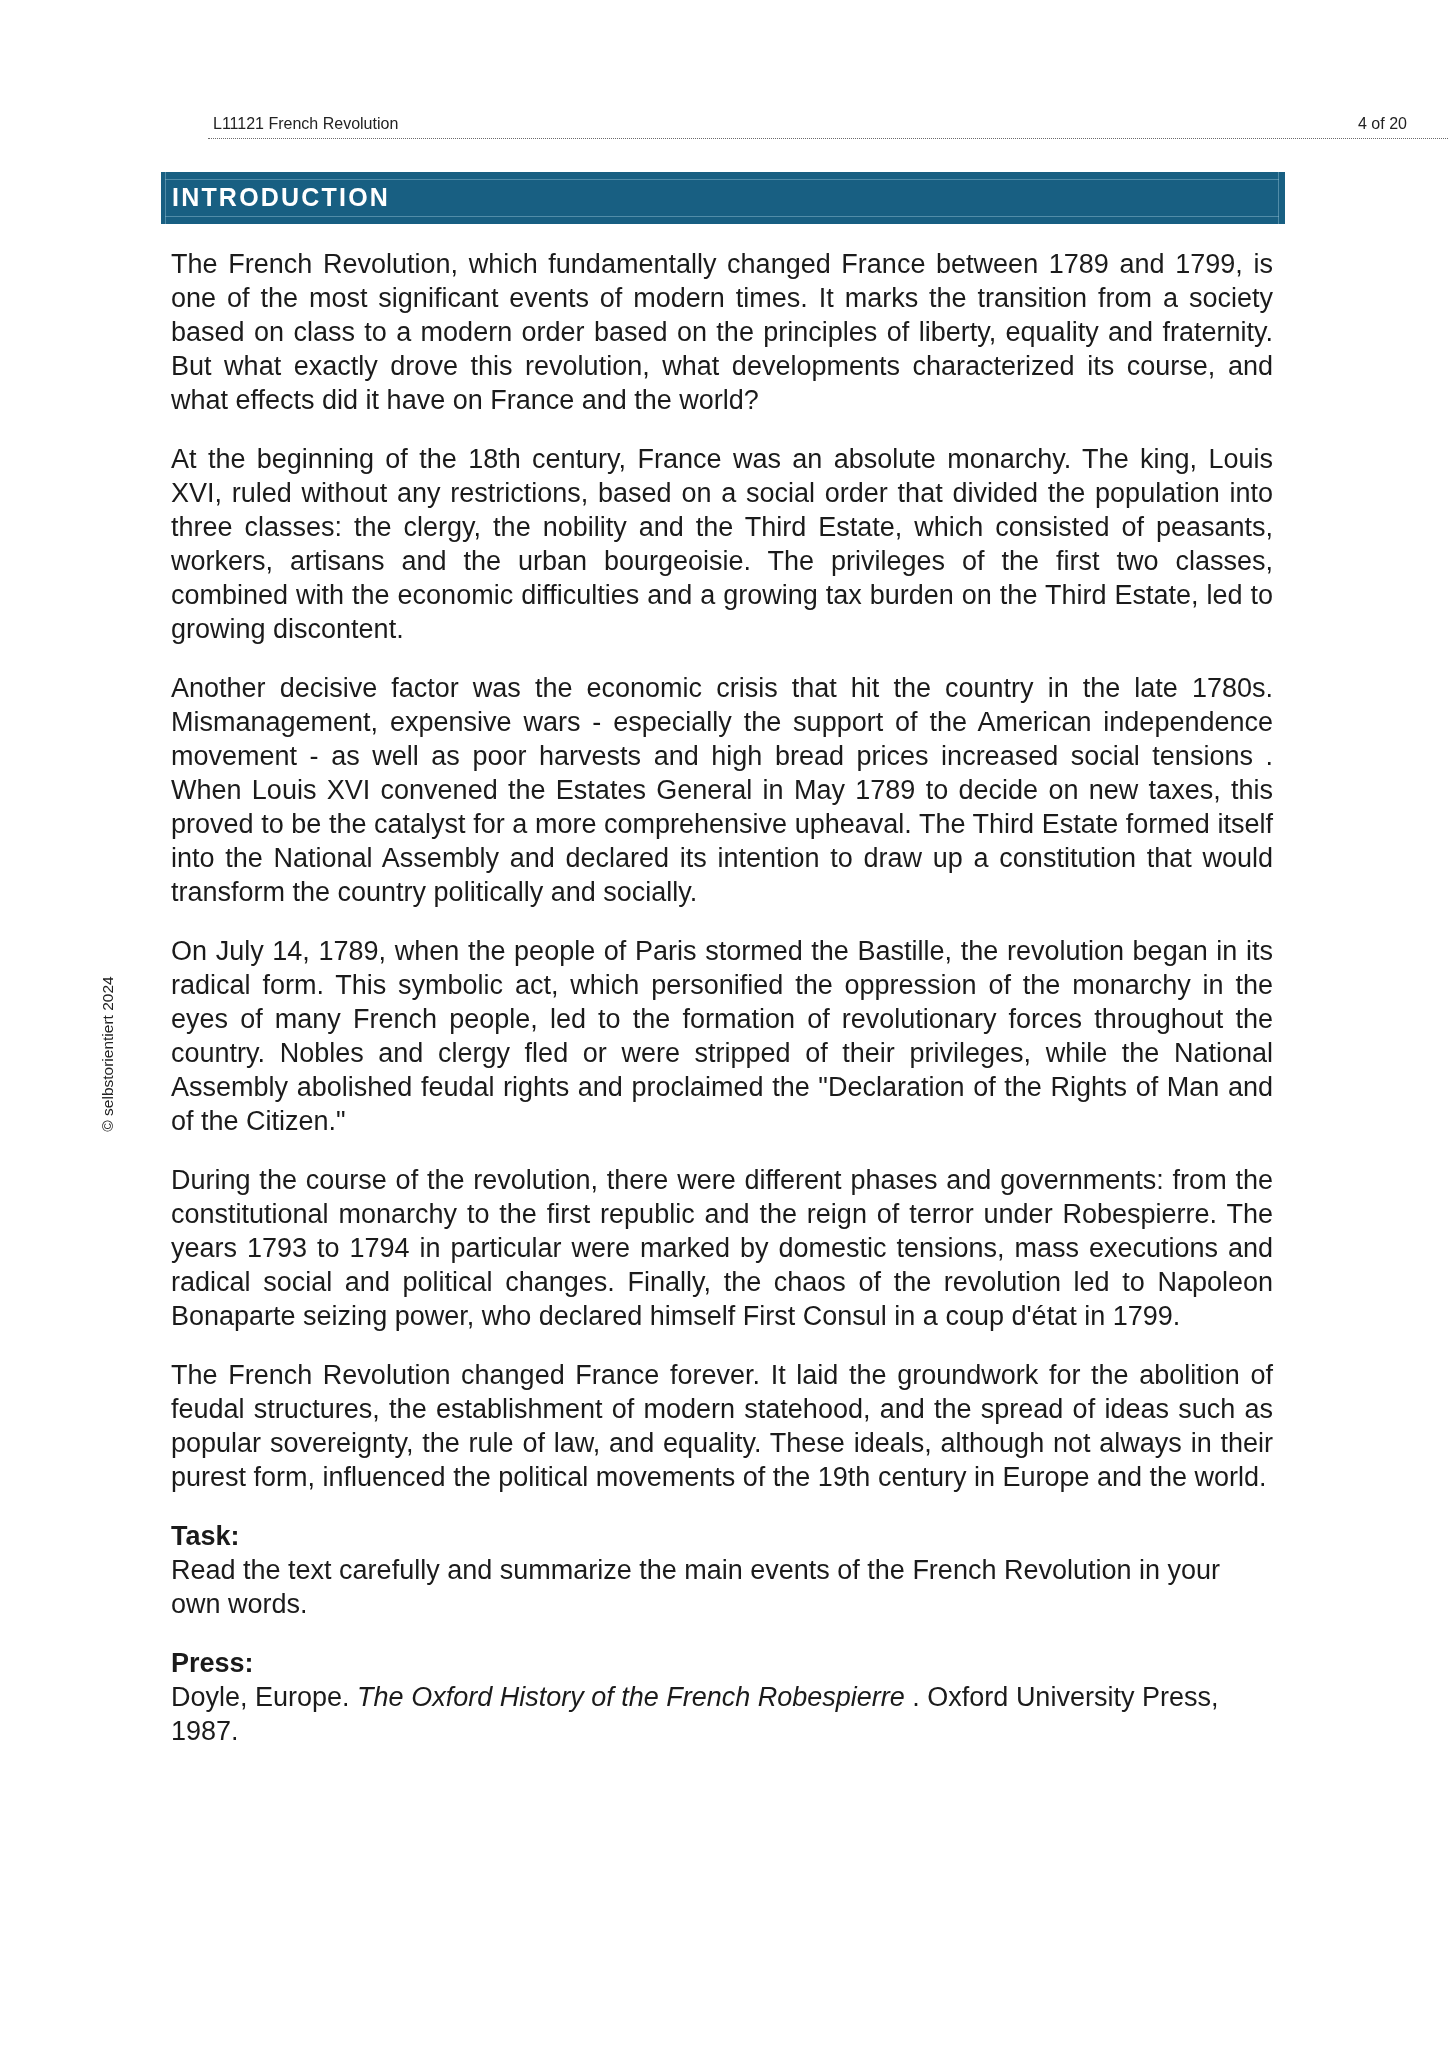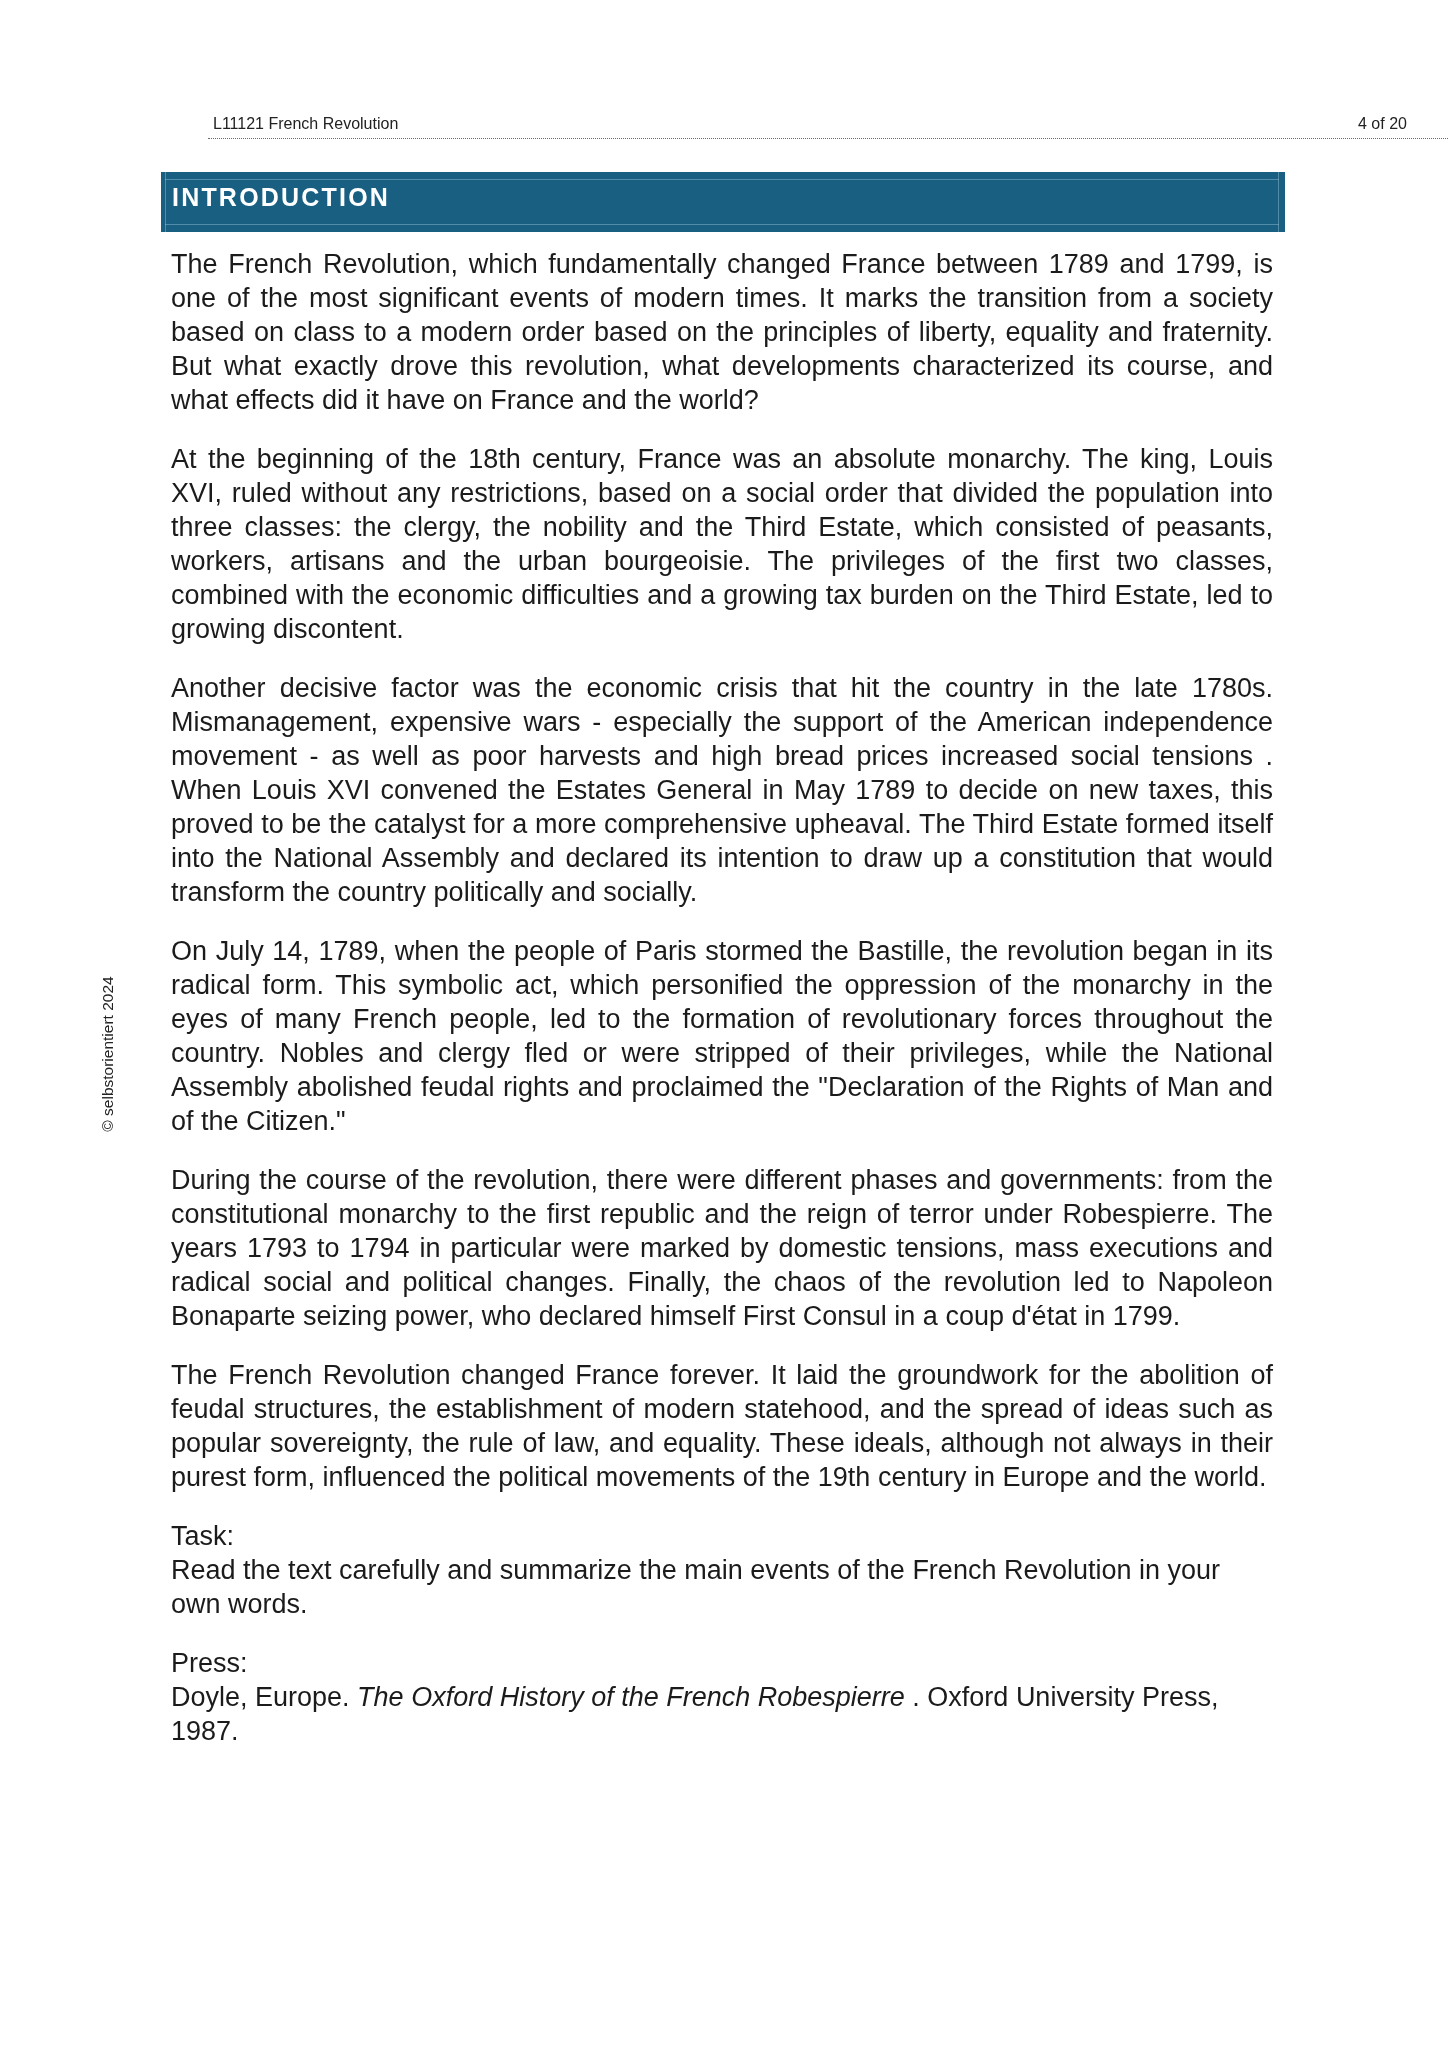--- a/index.html
+++ b/index.html
@@ -35,21 +35,21 @@
     .page-header .page-num {
       position: absolute;
       left: 1150px;
       top: 3px;
     }
     .section-banner {
       position: absolute;
       left: 161px;
       top: 172px;
       width: 1124px;
-      height: 60px;
+      height: 52px;
       background: #185f82;
       box-sizing: border-box;
     }
     .section-banner::before {
       content: "";
       position: absolute;
       left: 4px; right: 6px; top: 7px; bottom: 7px;
       border-top: 1px solid rgba(150, 195, 215, 0.45);
       border-bottom: 1px solid rgba(150, 195, 215, 0.45);
       pointer-events: none;
@@ -80,21 +80,21 @@
       font-family: "Liberation Sans", sans-serif;
       font-size: 27px;
       line-height: 34px;
       color: #1b1b1b;
     }
     .content p {
       margin: 0 0 25px 0;
       text-align: justify;
     }
     .content .label {
-      font-weight: normal;
+      font-weight: bold;
       margin: 0;
     }
     .content .block {
       margin-bottom: 25px;
     }
     .content .block p {
       margin: 0;
       text-align: left;
     }
     .content em {

